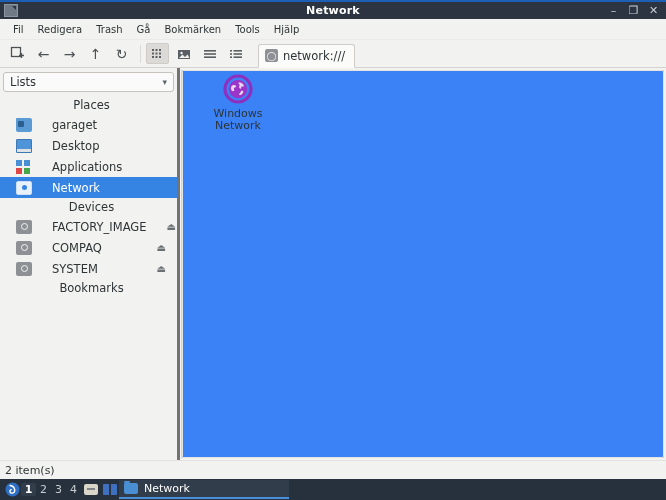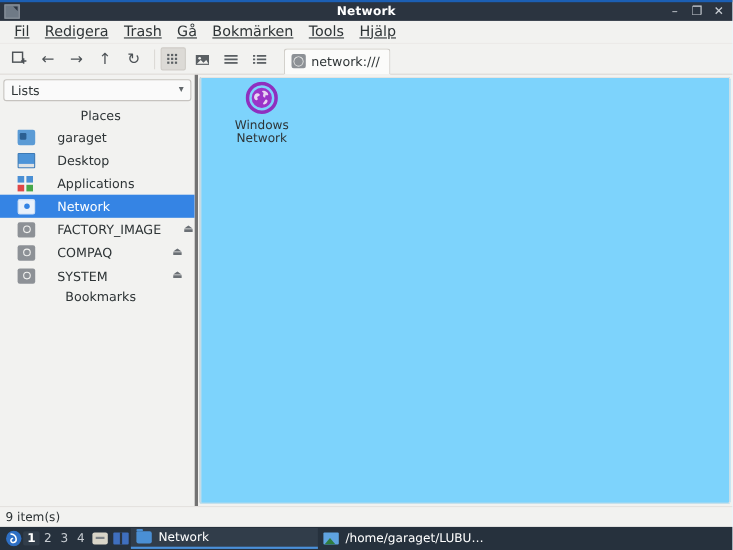--- a/index.html
+++ b/index.html
@@ -39,22 +39,22 @@
 
   
   .menubar {
     height: 21px; flex: 0 0 21px;
     background: #f2f2f0;
     display: flex; align-items: center;
     padding-left: 6px;
     border-bottom: 1px solid #eceae8;
   }
   .menuitem {
-    font-size: 13px; color: #2e3436;
-    padding: 2px 7px; border-radius: 2px; text-decoration: underline;
+    font-size: 10px; color: #2e3436;
+    padding: 2px 7px; border-radius: 2px;
   }
 
   
   .toolbar {
     height: 28px; flex: 0 0 28px;
     background: #f2f2f0;
     display: flex; align-items: center;
     padding-left: 5px;
     border-bottom: 1px solid #d6d3cf;
   }
@@ -133,21 +133,21 @@
   .srow.selected .ic-net { background:#e9f1fb; border-color:#cfe0f5;}
   .srow.selected .ic-net::after{ background:#3584e4;}
   .ic-drive {
     width:14px;height:14px;background:#8d9196;border-radius:2px;
     display:flex;align-items:center;justify-content:center;
   }
   .ic-drive::after{content:"";width:5px;height:5px;border-radius:50%;border:1.5px solid #f2f2f0;}
 
   
   .content {
-    flex: 1 1 auto; background: #7dd3fc;
+    flex: 1 1 auto; background: #3b82f6;
     border: 1px solid #d6d3cf; border-top: none; border-right:none; border-bottom:none;
     margin: 2px 2px 2px 1px;
     position: relative;
     border-radius: 2px;
     box-shadow: inset 0 0 0 1px #e6e4e1;
   }
   .fileitem {
     position: absolute; left: 20px; top: 4px;
     width: 72px; text-align: center;
     display: flex; flex-direction: column; align-items: center; gap: 4px;
@@ -313,20 +313,21 @@
             <i style="background:#e04646"></i>
             <i style="background:#46a84b"></i>
         </span>
         <span>Applications</span>
       </div>
       <div class="srow selected">
         <span class="sico ic-net"></span>
         <span>Network</span>
       </div>
 
+      <div class="grouphdr">Devices</div>
 
       <div class="srow">
         <span class="sico ic-drive"></span>
         <span>FACTORY_IMAGE</span>
         <span class="eject">⏏</span>
       </div>
       <div class="srow">
         <span class="sico ic-drive"></span>
         <span>COMPAQ</span>
         <span class="eject">⏏</span>
@@ -353,21 +354,21 @@
             </g>
           </svg>
         </span>
         <span class="fname">Windows</span>
         <span class="fname" style="margin-top:-4px">Network</span>
       </div>
     </div>
   </div>
 
   <div class="statusbar">
-    <span>9 item(s)</span>
+    <span>2 item(s)</span>
   </div>
 
   <div class="taskbar">
     <div class="tb-start">
       <svg width="15" height="15" viewBox="0 0 15 15">
         <circle cx="7.5" cy="7.5" r="7" fill="#2e6fc4"></circle>
         <path d="M5 3.5c2.5.3 4.4 2 4.7 4.3.2 1.6-.8 3-2.3 3.3-1.3.3-2.4-.5-2.5-1.7-.1-1 .6-1.8 1.5-1.8" fill="none" stroke="#ffffff" stroke-width="1.4" stroke-linecap="round"></path>
       </svg>
     </div>
     <div class="desknum active">1</div>
@@ -377,24 +378,20 @@
     <div class="tb-launch">
         <span class="lico-files"></span>
       </div>
     <div class="tb-launch">
         <span class="lico-book"></span>
       </div>
 
     <div class="taskbtn active">
       <span class="tbtn-ico-folder"></span>
       <span>Network</span>
-    </div>
-    <div class="taskbtn">
-      <span class="tbtn-ico-img"></span>
-      <span>/home/garaget/LUBU…</span>
     </div>
 
     <div class="tray">
       <span class="tray-ico">
         <svg width="13" height="13" viewBox="0 0 13 13">
             <rect x="1" y="1" width="11" height="11" fill="#9aa0a6" rx="1"></rect>
             <path d="M6.5 3.5l2.5 3H4z" fill="#dfe2e4"></path>
             <rect x="4" y="7.5" width="5" height="1.5" fill="#dfe2e4"></rect>
           </svg>
       </span>

